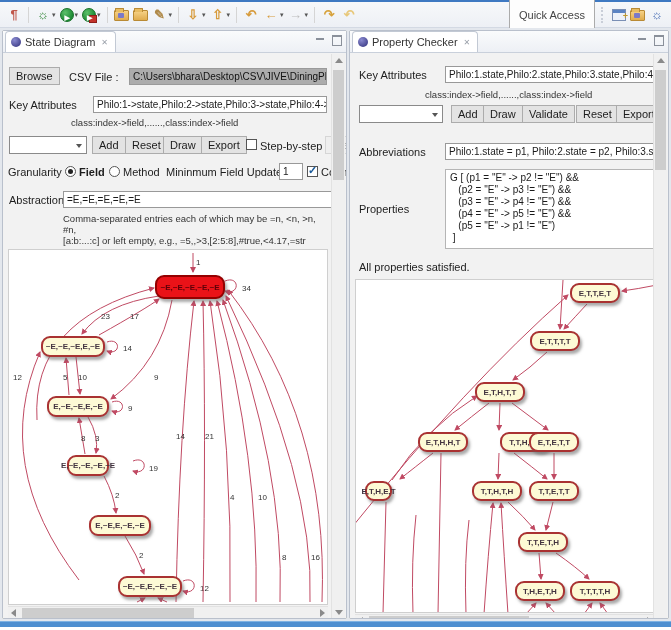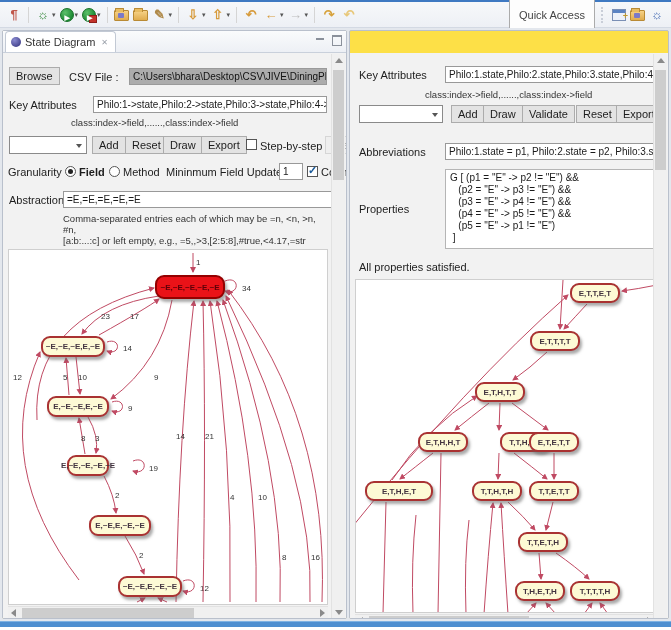--- a/index.html
+++ b/index.html
@@ -272,20 +272,31 @@
         </div>
         <div class="vscroll" style="right:1px; top:1px; height:565px;">
           <span class="sarrow sa-up" style="left:3px; top:4px;"></span>
           <div class="sthumb" style="left:1px; top:16px; width:11px; height:110px;"></div>
           <span class="sarrow sa-down" style="left:3px; bottom:4px;"></span>
         </div>
       </div>
     </div>
 
     <div class="panel panel-right">
+      <div class="tabstrip">
+        <div class="tab">
+          <span class="tab-ball"></span>
+          <span class="tab-title">Property Checker</span>
+          <span class="tab-close"></span>
+        </div>
+        <div class="winbtns">
+          <span class="minb"></span>
+          <span class="maxb"></span>
+        </div>
+      </div>
       <div class="panel-body">
         <div class="lbl" style="left:9px; top:16px;">Key Attributes</div>
         <div class="tfield" style="left:95px; top:13px; width:210px;">Philo:1.state,Philo:2.state,Philo:3.state,Philo:4.state,Philo:5.state</div>
         <div class="hint" style="left:75px; top:36px;">class:index-&gt;field,......,class:index-&gt;field</div>
 
         <div class="combo" style="left:9px; top:52px; width:84px;"></div>
         <div class="btn" style="left:101px; top:52px;">Add</div>
         <div class="btn" style="left:133px; top:52px;">Draw</div>
         <div class="btn" style="left:172px; top:52px;">Validate</div>
         <div class="btn" style="left:226px; top:52px;">Reset</div>
@@ -338,21 +349,21 @@
               <path d="M200,334 L190,323" class="edge" marker-end="url(#arrowR)"></path>
               <path d="M228,334 L236,323" class="edge" marker-end="url(#arrowR)"></path>
               <path d="M252,334 L244,323" class="edge" marker-end="url(#arrowR)"></path>
             </svg>
         <div class="gnode" style="left: 214px; top: 3px; width: 50px; height: 20px;">E,T,T,E,T</div>
             <div class="gnode" style="left: 174px; top: 51px; width: 50px; height: 20px;">E,T,T,T,T</div>
             <div class="gnode" style="left: 119px; top: 102px; width: 50px; height: 20px;">E,T,H,T,T</div>
             <div class="gnode" style="left: 62px; top: 152px; width: 50px; height: 20px;">E,T,H,H,T</div>
             <div class="gnode" style="left: 128px; top: 152px; width: 50px; height: 20px; margin-left: 16px;">T,T,H,T,T</div>
             <div class="gnode" style="left: 173px; top: 152px; width: 50px; height: 20px;">E,T,E,T,T</div>
-            <div class="gnode" style="left: 9px; top: 201px; width: 68px; height: 20px;">E,T,H,E,T</div>
+            <div class="gnode" style="left: 9px; top: 201px; width: 27px; height: 20px;">E,T,H,E,T</div>
             <div class="gnode" style="left: 116px; top: 201px; width: 50px; height: 20px;">T,T,H,T,H</div>
             <div class="gnode" style="left: 173px; top: 201px; width: 50px; height: 20px;">T,T,E,T,T</div>
             <div class="gnode" style="left: 162px; top: 252px; width: 50px; height: 20px;">T,T,E,T,H</div>
             <div class="gnode" style="left: 159px; top: 301px; width: 50px; height: 20px;">T,H,E,T,H</div>
             <div class="gnode" style="left: 214px; top: 301px; width: 50px; height: 20px;">T,T,T,T,H</div>
           </div>
         <div class="hscroll" style="left:5px; top:561px; width:300px;">
           <span class="sarrow sa-left" style="left:3px; top:2px;"></span>
           <div class="sthumb" style="left:14px; top:1px; width:160px; height:10px;"></div>
           <span class="sarrow sa-right" style="right:3px; top:2px;"></span>

